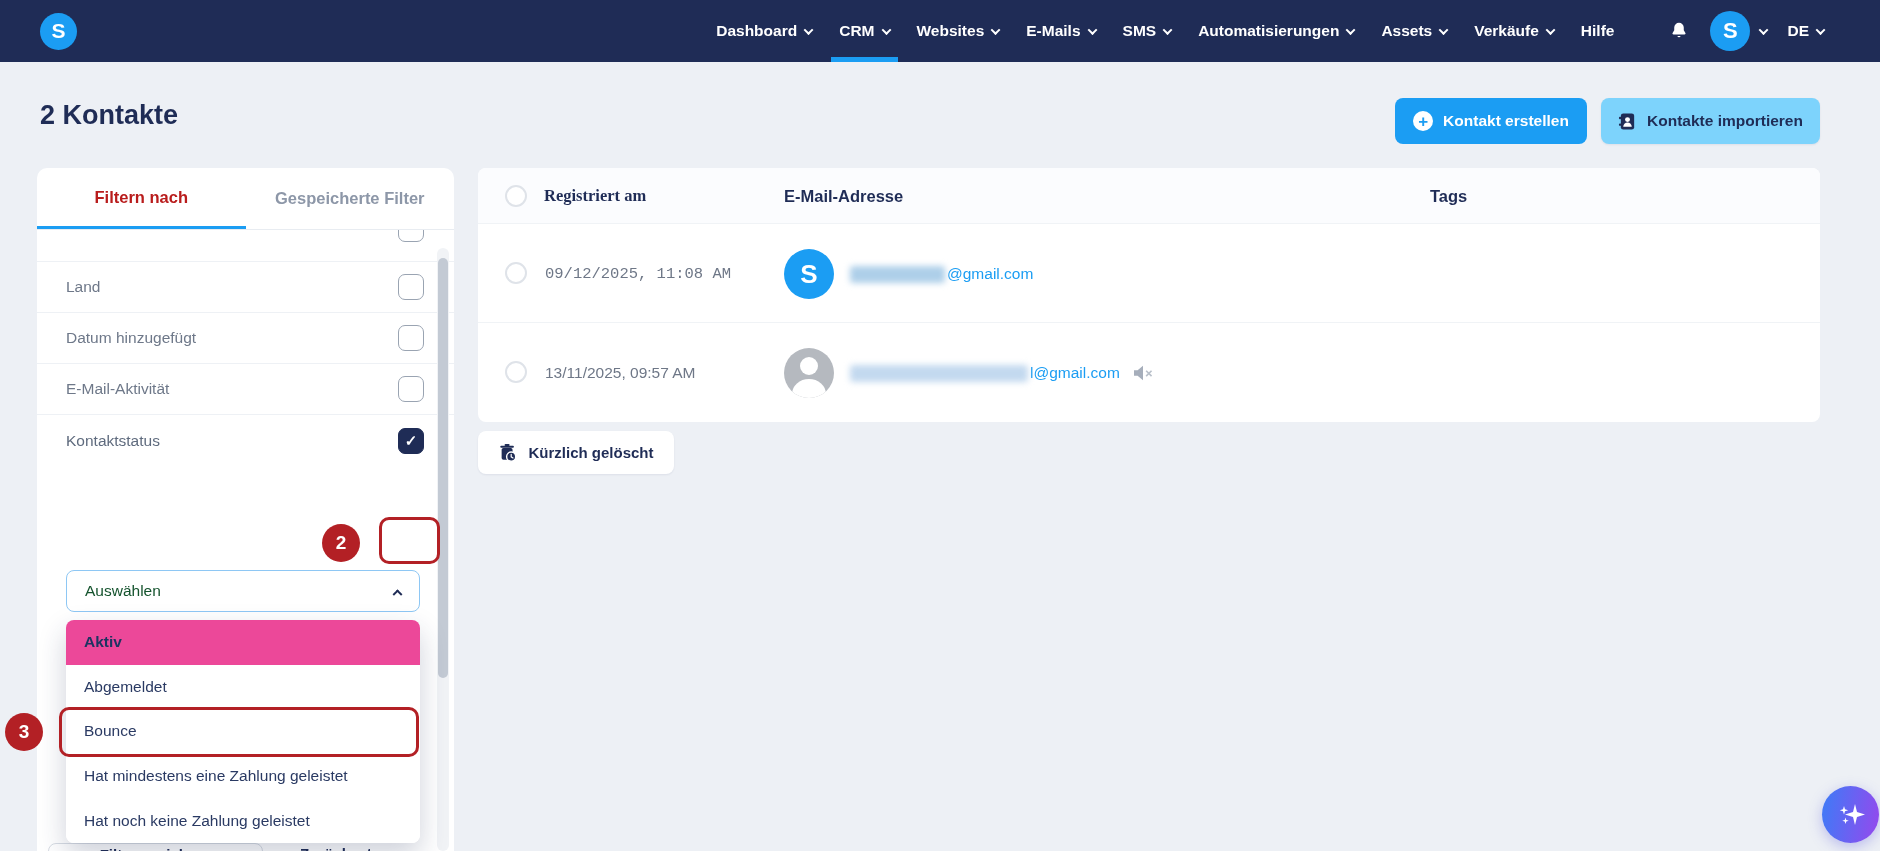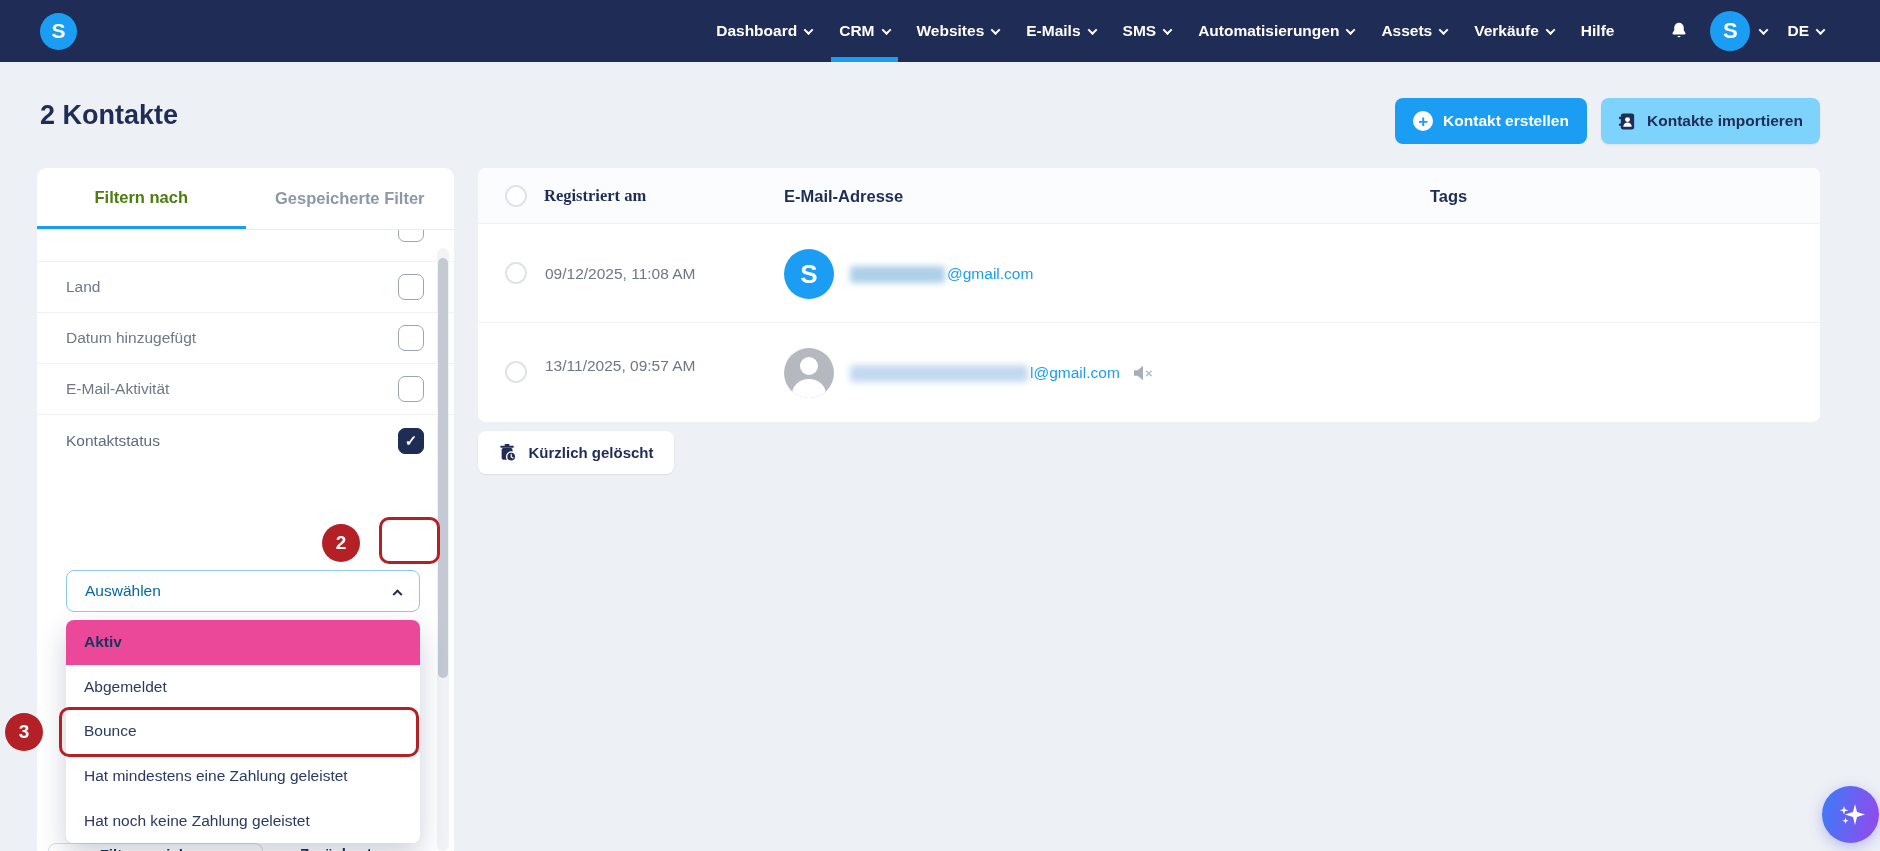--- a/index.html
+++ b/index.html
@@ -33,37 +33,37 @@
   .plus-ico { width:20px; height:20px; border-radius:50%; background:#fff; color:#1b9df3;
               display:flex; align-items:center; justify-content:center; font-size:17px; font-weight:800; line-height:1; }
   .btn-import { position:absolute; left:1601px; top:98px; width:219px; height:46px; background:#7dd3fc; color:#1f2c56;
                 box-shadow:0 1px 2px rgba(31,44,86,.08); }
 
   
   .filter-panel { position:absolute; left:37px; top:168px; width:417px; height:683px; background:#fff;
                   border-radius:10px 10px 0 0; z-index:5; }
   .tabs { display:flex; height:62px; border-bottom:1px solid #e8ecf1; }
   .tab { flex:1; display:flex; align-items:center; justify-content:center; font-size:16.5px; font-weight:700; cursor:pointer; }
-  .tab.active { color:#4d7c0f; border-bottom:3px solid #1b9df3; }
+  .tab.active { color:#b91c1c; border-bottom:3px solid #1b9df3; }
   .tab.inactive { color:#8d97a8; }
   .filter-rows { display:flex; flex-direction:column; }
   .f-row { display:flex; align-items:center; justify-content:space-between; padding:0 30px 0 29px;
            border-bottom:1px solid #eef1f5; }
   .f-row.last { border-bottom:none; }
   .f-label { color:#6e7889; font-size:15.5px;text-align:center; }
   .f-label.dark { color:#5f6b7e; }
   .cbox { width:26px; height:26px; border:1.5px solid #9aa4b2; border-radius:7px; background:#fff; flex:none; }
   .cbox.checked { background:#1f2c56; border-color:#1f2c56; color:#fff; display:flex; align-items:center;
                   justify-content:center; font-size:15px; font-weight:800; }
   .partial-row { position:relative; height:32px; overflow:hidden; border-bottom:1px solid #eef1f5; }
   .partial-row .cbox { position:absolute; right:30px; top:-14px; }
   .status-select { position:absolute; left:29px; top:402px; width:354px; height:42px; border:1.5px solid #8ec7f4;
                    border-radius:8px; background:#fff; display:flex; align-items:center; justify-content:space-between;
                    padding:0 18px; cursor:pointer; }
-  .placeholder { color:#0369a1; font-size:15.5px; }
+  .placeholder { color:#14532d; font-size:15.5px; }
   .sel-chev { color:#1f2c56; }
   .panel-footer-btn { position:absolute; left:11px; top:675px; width:215px; height:40px; border:1.5px solid #d7dce3;
                       border-radius:8px; display:flex; align-items:flex-start; justify-content:center; color:#1f2c56;
                       font-weight:600; font-size:15px; padding-top:2px; background:#fff; }
   .panel-footer-reset { position:absolute; left:263px; top:677px; color:#1f2c56; font-weight:600; font-size:15px; }
 
   
   .scroll-track { position:absolute; left:437px; top:248px; width:12px; height:603px; background:#f1f3f6;
                   border-radius:6px; z-index:6; }
   .scroll-thumb { position:absolute; left:1px; top:10px; width:10px; height:420px; background:#c3cad4; border-radius:5px; }
@@ -252,35 +252,35 @@
       </div>
       <div class="hcell" style="left:66px;font-family:Liberation Serif, serif;">Registriert am</div>
       <div class="hcell" style="left:306px;">E-Mail-Adresse</div>
       <div class="hcell" style="left:952px;">Tags</div>
     </div>
 
     <div class="t-row first">
       <div class="abs-c" style="left:27px; top:38px;">
         <span class="circ"></span>
       </div>
-      <div class="abs-c date-txt" style="left:67px; top:41px;">09/12/2025, 11:08 AM</div>
+      <div class="abs-c date-txt" style="left:67px; top:41px;font-family:Liberation Mono, monospace;">09/12/2025, 11:08 AM</div>
       <div class="abs-c" style="left:306px; top:25px;">
         <span class="row-avatar">S</span>
       </div>
       <div class="abs-c email-line" style="left:372px; top:41px;">
         <span class="blur-chip" style="width:95px;"></span>
         <span class="email-link">@gmail.com</span>
       </div>
     </div>
 
     <div class="t-row">
       <div class="abs-c" style="left:27px; top:38px;">
         <span class="circ"></span>
       </div>
-      <div class="abs-c date-txt" style="left:67px; top:34px;">13/11/2025, 09:57 AM</div>
+      <div class="abs-c date-txt" style="left:67px; top:41px;">13/11/2025, 09:57 AM</div>
       <div class="abs-c" style="left:306px; top:25px;">
         <span class="row-avatar person">
           <span class="p-head"></span>
             <span class="p-body"></span>
         </span>
       </div>
       <div class="abs-c email-line" style="left:372px; top:41px;">
         <span class="blur-chip" style="width:178px; background:#c3d9ef;"></span>
         <span class="email-link">l@gmail.com</span>
         <svg class="mute-ico" width="22" height="18" viewBox="0 0 24 20">

